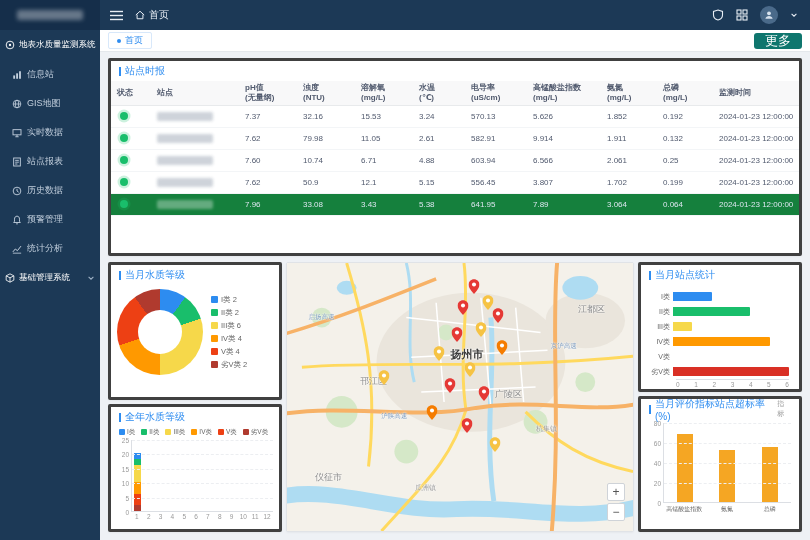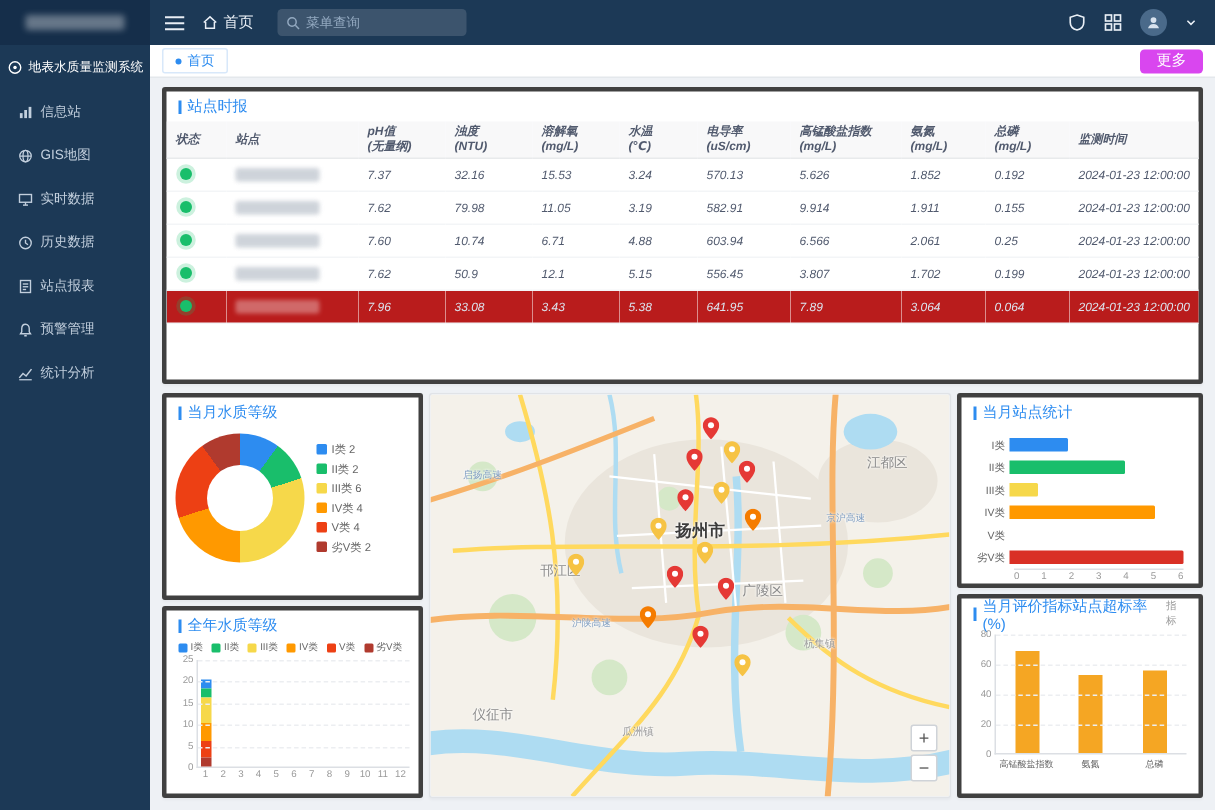--- a/index.html
+++ b/index.html
@@ -23,35 +23,35 @@
   .menu-group-header{display:flex;align-items:center;gap:4px;padding:9px 5px;font-size:8.5px;color:#ffffff;cursor:pointer;white-space:nowrap;}
   .menu-group-header .caret{margin-left:auto;display:flex;color:#9fb2c6;}
   .menu-item{display:flex;align-items:center;gap:5px;padding:8px 5px 8px 12px;font-size:9px;color:#c2cfdd;cursor:pointer;white-space:nowrap;}
   .mi{display:flex;align-items:center;flex:0 0 auto;}
   
   .main{position:absolute;left:100px;top:30px;width:710px;height:510px;background:#eef1f5;}
   .tabbar{height:22px;background:#fff;border-bottom:1px solid #e4e8ec;display:flex;align-items:center;padding:0 8px;}
   .tab-home{display:flex;align-items:center;gap:4px;font-size:9px;color:#2d8cf0;border:1px solid #d8e8fa;
     background:#fff;padding:1px 8px;border-radius:2px;cursor:pointer;}
   .tab-dot{width:4px;height:4px;border-radius:50%;background:#2d8cf0;}
-  .more-btn{margin-left:auto;background:#d946ef;color:#fff;border:none;font-size:10px;padding:2px 11px;
+  .more-btn{margin-left:auto;background:#0f766e;color:#fff;border:none;font-size:13px;padding:2px 11px;
     border-radius:3px;cursor:pointer;height:16px;line-height:12px;}
   .content{position:relative;width:710px;height:488px;}
   .panel{position:absolute;background:#fff;border:3px solid #404040;border-radius:2px;box-shadow:0 1px 2px rgba(0,0,0,.04);overflow:hidden;}
   .panel-title{display:flex;align-items:center;font-size:10px;color:#2d8cf0;padding:4px 8px;height:20px;}
   .panel-title::before{content:"";width:2px;height:9px;background:#2d8cf0;margin-right:4px;}
   .panel-title .corner{margin-left:auto;color:#999;font-size:7px;}
   
   .p-report{left:8px;top:6px;width:694px;height:198px;}
-  table.report{width:100%;border-collapse:collapse;table-layout:fixed;font-size:8px;font-style:italic;}
+  table.report{width:100%;border-collapse:collapse;table-layout:fixed;font-size:8px;}
   table.report th{background:#f8f8f9;color:#515a6e;font-weight:bold;text-align:left;padding:2px 2px 2px 6px;
     line-height:1.25;border-bottom:1px solid #e8eaec;height:24px;vertical-align:middle;}
   table.report th .unit{font-weight:bold;}
   table.report td{color:#515a6e;padding:0 2px 0 6px;height:22px;border-bottom:1px solid #f3f5f7;white-space:nowrap;overflow:hidden;}
-  tr.row-dark td{background:#b91c1c;color:#dce5ef;margin-left:36px;}
+  tr.row-dark td{background:#15803d;color:#dce5ef;margin-left:36px;}
   .dot{display:inline-block;width:8px;height:8px;border-radius:50%;background:#19be6b;
     box-shadow:0 0 0 2.5px rgba(25,190,107,.22);margin-left:3px;}
   .redacted{display:inline-block;width:56px;height:9px;background:#c6ccd4;border-radius:2px;filter:blur(1.5px);opacity:.85;vertical-align:middle;}
   tr.row-dark .redacted{background:rgba(255,255,255,.4);}
   
   .p-donut{left:8px;top:210px;width:174px;height:138px;}
   .donut-body{display:flex;align-items:center;padding:4px 6px;}
   .donut-wrap{position:relative;width:86px;height:86px;flex:0 0 auto;}
   .donut-ring{width:86px;height:86px;border-radius:50%;}
   .donut-hole{position:absolute;left:21px;top:21px;width:44px;height:44px;border-radius:50%;background:#fff;}
@@ -114,27 +114,20 @@
           <line x1="0" y1="9.5" x2="13" y2="9.5"></line>
         </g>
       </svg>
   </span>
   <span class="crumb">
     <svg width="10" height="10" viewBox="0 0 12 12">
         <path d="M1 6 L6 1.5 L11 6 M2.5 5.5 V10.5 H9.5 V5.5" fill="none" stroke="currentColor" stroke-width="1.2"></path>
       </svg>
     <span>首页</span>
   </span>
-  <div class="search">
-    <svg width="9" height="9" viewBox="0 0 11 11">
-        <circle cx="4.5" cy="4.5" r="3.4" fill="none" stroke="#93a9c0" stroke-width="1.2"></circle>
-        <line x1="7.2" y1="7.2" x2="10.2" y2="10.2" stroke="#93a9c0" stroke-width="1.2"></line>
-      </svg>
-    <input type="text" placeholder="菜单查询" style="">
-  </div>
   <div class="tb-right">
     <span class="tb-icon" style="margin-left:0">
       <svg width="12" height="12" viewBox="0 0 12 12">
           <path d="M6 1 L10.5 2.5 V6 C10.5 8.8 8.6 10.4 6 11 C3.4 10.4 1.5 8.8 1.5 6 V2.5 Z" fill="none" stroke="currentColor" stroke-width="1.1"></path>
         </svg>
     </span>
     <span class="tb-icon" style="margin-left:0">
       <svg width="12" height="12" viewBox="0 0 12 12">
           <g fill="none" stroke="currentColor" stroke-width="1.1">
             <rect x="1" y="1" width="4" height="4"></rect>
@@ -206,56 +199,69 @@
               <line x1="4" y1="10.5" x2="8" y2="10.5"></line>
               <line x1="6" y1="8.2" x2="6" y2="10.5"></line>
             </g>
           </svg>
         </span>
         <span class="ml">实时数据</span>
       </div>
       <div class="menu-item">
         <span class="mi">
           <svg width="10" height="10" viewBox="0 0 12 12">
-            <circle cx="6" cy="6" r="4.6" fill="none" stroke="currentColor" stroke-width="1.1"></circle>
-            <path d="M6 3.4 V6 L8 7.4" fill="none" stroke="currentColor" stroke-width="1.1"></path>
-          </svg>
-        </span>
-        <span class="ml">历史数据</span>
-      </div>
-      <div class="menu-item">
-        <span class="mi">
-          <svg width="10" height="10" viewBox="0 0 12 12">
             <g fill="none" stroke="currentColor" stroke-width="1.1">
               <rect x="2" y="1.2" width="8" height="9.6"></rect>
               <line x1="3.8" y1="4" x2="8.2" y2="4"></line>
               <line x1="3.8" y1="6.2" x2="8.2" y2="6.2"></line>
               <line x1="3.8" y1="8.4" x2="6.5" y2="8.4"></line>
             </g>
           </svg>
         </span>
         <span class="ml">站点报表</span>
       </div>
       <div class="menu-item">
         <span class="mi">
           <svg width="10" height="10" viewBox="0 0 12 12">
+            <circle cx="6" cy="6" r="4.6" fill="none" stroke="currentColor" stroke-width="1.1"></circle>
+            <path d="M6 3.4 V6 L8 7.4" fill="none" stroke="currentColor" stroke-width="1.1"></path>
+          </svg>
+        </span>
+        <span class="ml">历史数据</span>
+      </div>
+      <div class="menu-item">
+        <span class="mi">
+          <svg width="10" height="10" viewBox="0 0 12 12">
             <path d="M6 1.4 C4 1.4 3 3 3 5 V7.5 L2 9 H10 L9 7.5 V5 C9 3 8 1.4 6 1.4 Z" fill="none" stroke="currentColor" stroke-width="1.1"></path>
             <line x1="5" y1="10.6" x2="7" y2="10.6" stroke="currentColor" stroke-width="1.1"></line>
           </svg>
         </span>
         <span class="ml">预警管理</span>
       </div>
       <div class="menu-item">
         <span class="mi">
           <svg width="10" height="10" viewBox="0 0 12 12">
             <polyline points="1,9.5 4,6 6.5,8 10.8,2.5" fill="none" stroke="currentColor" stroke-width="1.2"></polyline>
             <line x1="1" y1="11" x2="11" y2="11" stroke="currentColor" stroke-width="1"></line>
           </svg>
         </span>
         <span class="ml">统计分析</span>
+      </div>
+      <div class="menu-group-header">
+        <span class="mi">
+          <svg width="10" height="10" viewBox="0 0 12 12">
+            <path d="M6 1 L10.6 3.4 V8.6 L6 11 L1.4 8.6 V3.4 Z M1.4 3.4 L6 5.8 L10.6 3.4 M6 5.8 V11" fill="none" stroke="currentColor" stroke-width="1"></path>
+          </svg>
+        </span>
+        <span class="ml">基础管理系统</span>
+        <span class="caret">
+          <svg width="8" height="8" viewBox="0 0 10 10">
+            <path d="M2 3.5 L5 6.5 L8 3.5" fill="none" stroke="currentColor" stroke-width="1.3"></path>
+          </svg>
+        </span>
       </div>
     </div>
 </div>
 
 <div class="main">
   <div class="tabbar">
     <span class="tab-home">
       <span class="tab-dot"></span>
       <span>首页</span>
     </span>
@@ -340,25 +346,25 @@
               <td>1.852</td>
               <td>0.192</td>
               <td class="time">2024-01-23 12:00:00</td>
             </tr>
             <tr>
               <td><span class="dot"></span></td>
               <td><span class="redacted"></span></td>
               <td>7.62</td>
               <td>79.98</td>
               <td>11.05</td>
-              <td>3.19</td>
+              <td>2.61</td>
               <td>582.91</td>
               <td>9.914</td>
               <td>1.911</td>
-              <td>0.155</td>
+              <td>0.132</td>
               <td class="time">2024-01-23 12:00:00</td>
             </tr>
             <tr>
               <td><span class="dot"></span></td>
               <td><span class="redacted"></span></td>
               <td>7.60</td>
               <td>10.74</td>
               <td>6.71</td>
               <td>4.88</td>
               <td>603.94</td>

